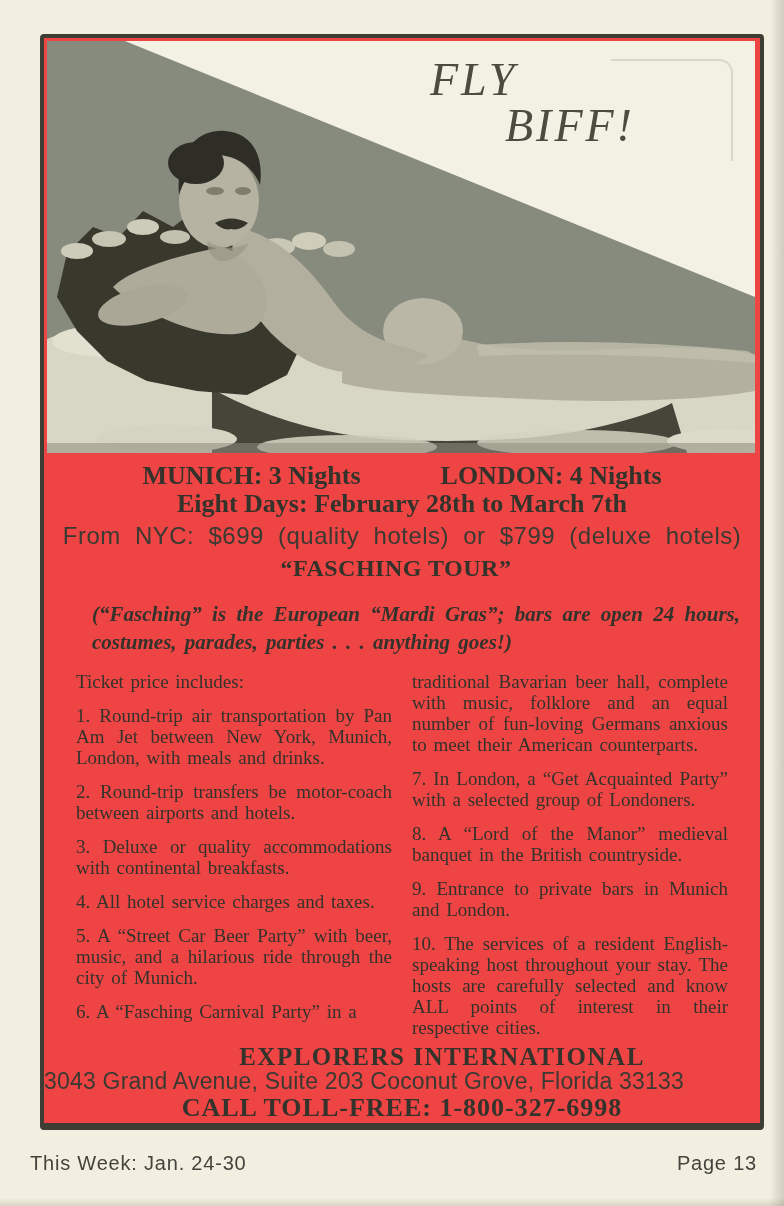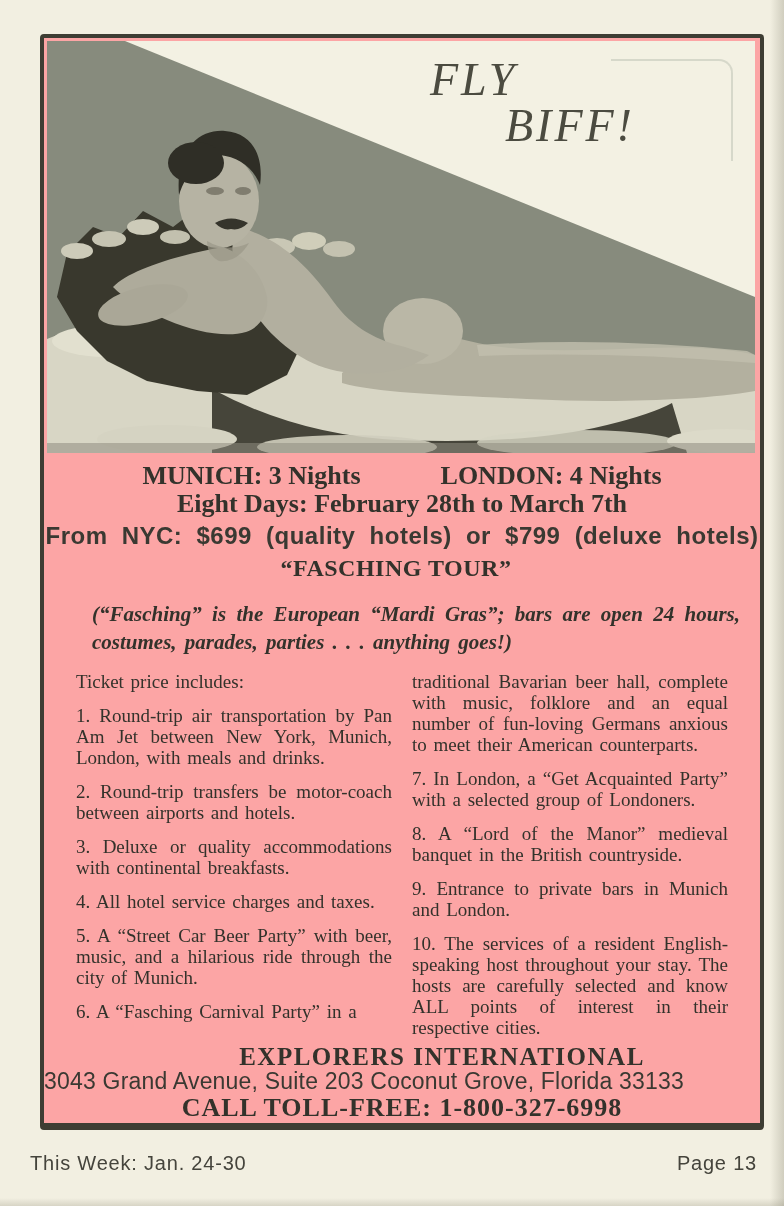--- a/index.html
+++ b/index.html
@@ -19,21 +19,21 @@
   }
   .edge-shadow-bottom{
     position:absolute;bottom:0;left:0;width:100%;height:8px;
     background:linear-gradient(to bottom, rgba(120,118,100,0), rgba(120,118,100,.22));
   }
 
   .frame{
     position:absolute;left:40px;top:34px;width:724px;height:1096px;
     box-sizing:border-box;
     border:4px solid #3e3d33;border-bottom-width:7px;border-radius:4px;
-    background:#fca5a5;
+    background:#ef4444;
   }
 
   .photo{
     position:absolute;left:3px;top:3px;width:708px;height:412px;
     background:#f3f1e3;overflow:hidden;
   }
   .photo svg{display:block;width:100%;height:100%;}
   .scan-ghost{
     position:absolute;right:22px;top:18px;width:120px;height:100px;
     border-top:2px solid rgba(150,160,145,.30);
@@ -57,21 +57,21 @@
   }
   .h-dates{
     position:absolute;left:0;width:716px;top:453px;
     text-align:center;font-weight:700;font-size:26px;line-height:1;color:#33322b;
   }
   .h-price{
     position:absolute;left:0;width:716px;top:486px;
     text-align:center;
     font-family:"Liberation Sans", sans-serif;
     font-size:24px;line-height:1;color:#3a3932;
-    word-spacing:7px;letter-spacing:.5px;font-weight:bold;
+    word-spacing:7px;letter-spacing:.5px;
   }
   .h-tour{
     position:absolute;left:0;width:704px;top:518px;
     text-align:center;font-weight:700;font-size:24px;line-height:1;color:#33322b;
     letter-spacing:.5px;
   }
   .tour-note{
     position:absolute;left:32px;top:546px;width:648px;
     font-style:italic;font-weight:700;
     font-size:21px;line-height:28px;color:#33322b;

